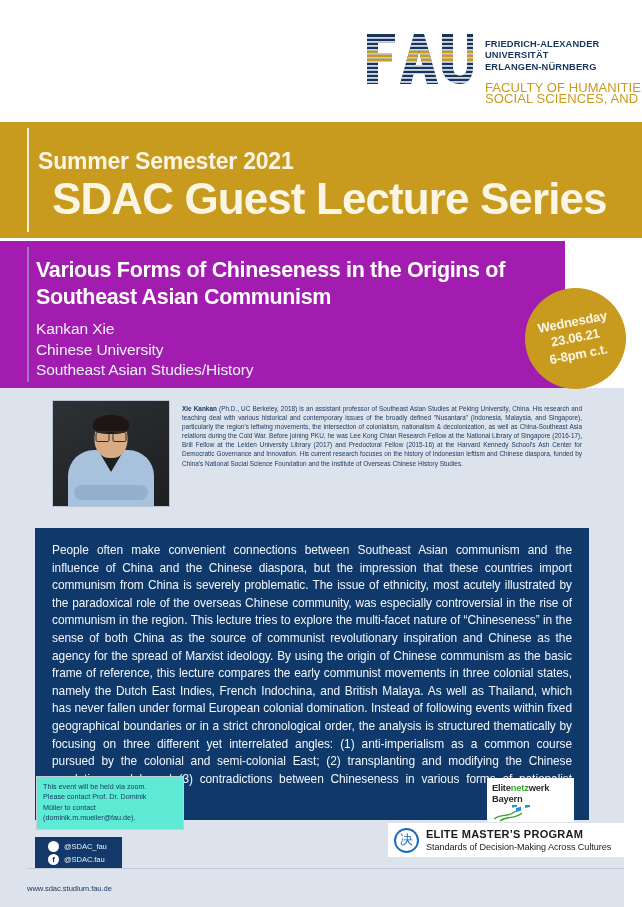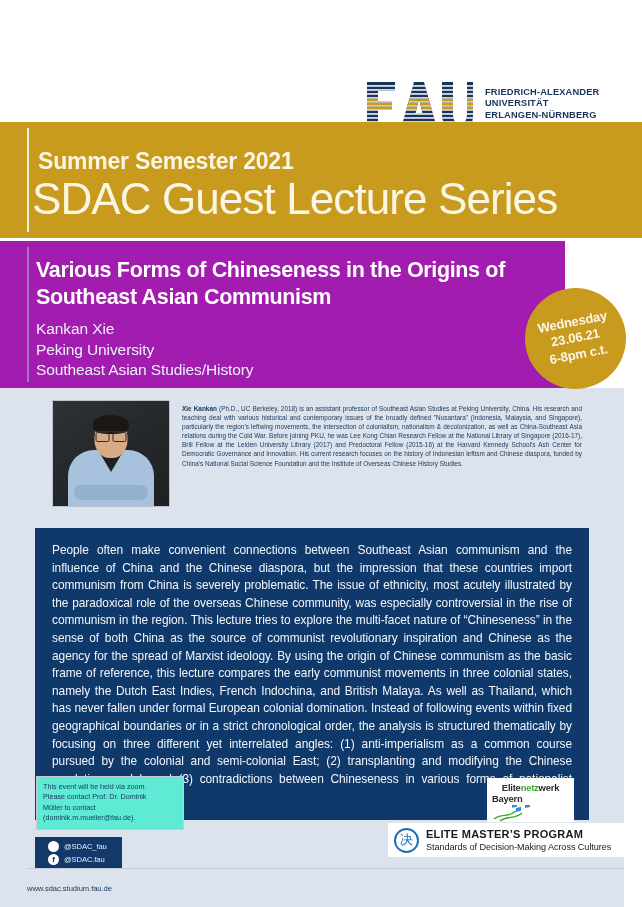--- a/index.html
+++ b/index.html
@@ -19,21 +19,20 @@
     background: #ffffff;
   }
 
   
   .header {
     position: absolute;
     top: 0; left: 0;
     width: 642px;
     height: 122px;
     background: #ffffff;
-    margin-top: 48px;
   }
 
   .logo-block {
     position: absolute;
     left: 367px;
     top: 34px;
     display: flex;
     align-items: flex-start;
   }
 
@@ -95,25 +94,25 @@
     left: 38px;
     top: 26px;
     color: #FBF6E3;
     font-size: 23px;
     font-weight: bold;
     letter-spacing: -0.2px;
   }
 
   .series-title {
     position: absolute;
-    left: 32px;
+    left: 52px;
     top: 52px;
     color: #FBF6E3;
     font-size: 44px;
-    font-weight: normal;
+    font-weight: bold;
     letter-spacing: -0.9px;
     line-height: 50px;
     white-space: nowrap;
     text-align: center;
   }
 
   
   .blue-band {
     position: absolute;
     top: 241px; left: 0;
@@ -350,21 +349,21 @@
   
   .enb-logo {
     position: absolute;
     left: 487px;
     top: 778px;
     width: 87px;
     height: 44px;
     background: #ffffff;
     padding: 4px 5px;
   }
-  .enb-l1 { font-size: 9.4px; font-weight: bold; color: #2b2b2b; line-height: 11px; letter-spacing: -0.2px; text-align: center; }
+  .enb-l1 { font-size: 9.4px; font-weight: bold; color: #2b2b2b; line-height: 11px; letter-spacing: -0.2px; }
   .enb-l1 .grn { color: #3FA535; }
   .enb-l2 { font-size: 9.4px; font-weight: bold; color: #2b2b2b; line-height: 11px; letter-spacing: -0.2px; }
 
   .emp-logo {
     position: absolute;
     left: 388px;
     top: 823px;
     width: 236px;
     height: 34px;
     background: #ffffff;
@@ -463,21 +462,21 @@
     <div class="band-rule"></div>
     <div class="semester">Summer Semester 2021</div>
     <div class="series-title">SDAC Guest Lecture Series</div>
   </div>
 
   <div class="blue-band">
     <div class="band-rule"></div>
     <div class="lecture-title">Various Forms of Chineseness in the Origins of Southeast Asian Communism</div>
     <div class="speaker-lines">
       <div>Kankan Xie</div>
-      <div>Peking University</div>
+      <div>Chinese University</div>
       <div>Southeast Asian Studies/History</div>
     </div>
   </div>
 
   <div class="date-badge">
     <span>Wednesday</span>
     <span>23.06.21</span>
     <span>6-8pm c.t.</span>
   </div>
 

